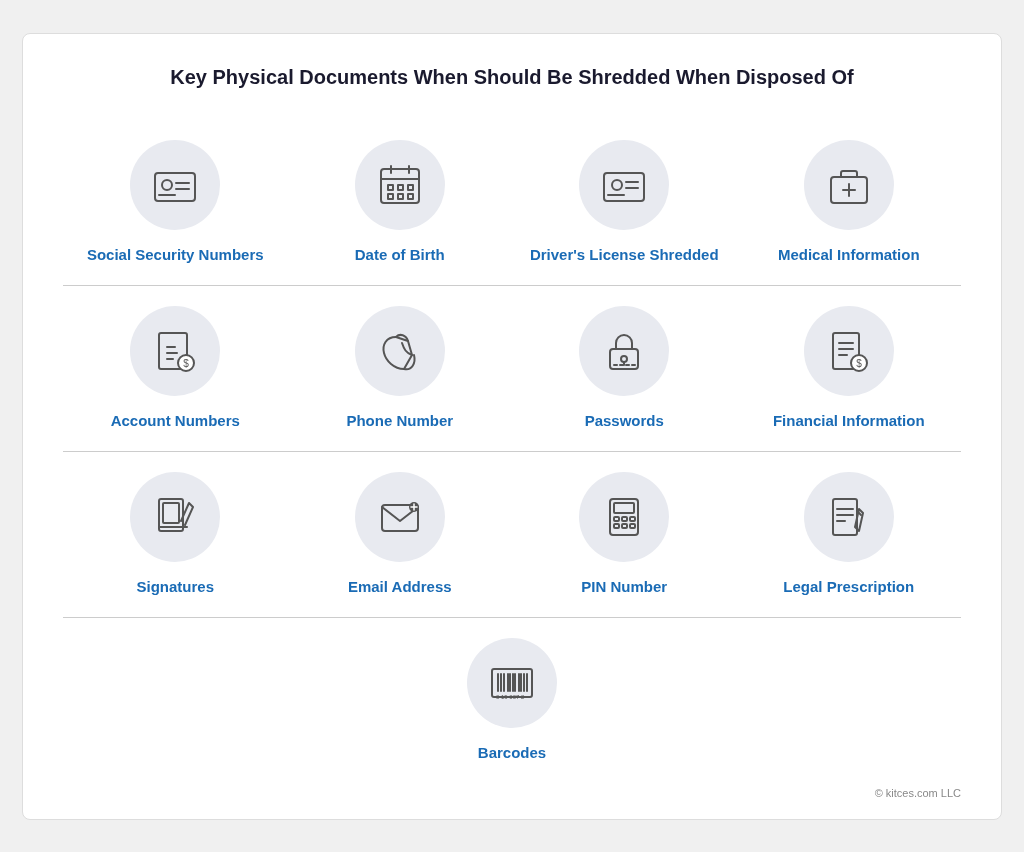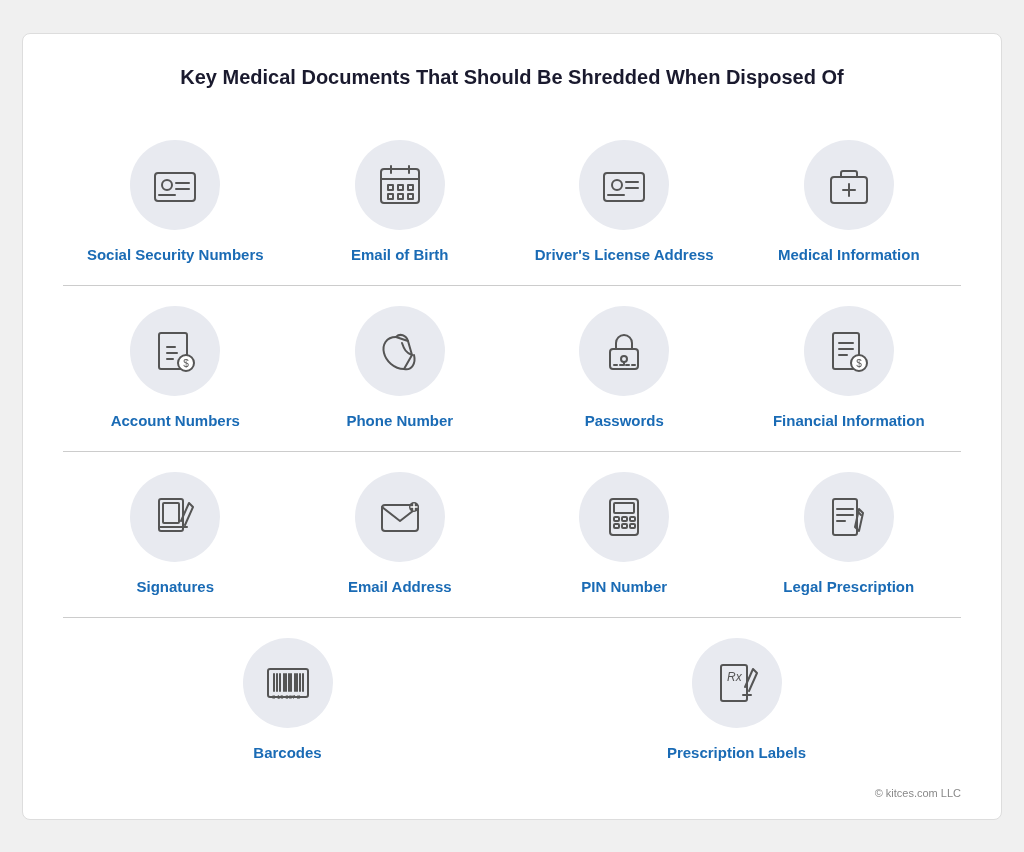--- a/index.html
+++ b/index.html
@@ -71,21 +71,21 @@
       text-align: right;
       font-size: 11px;
       color: #888;
       margin-top: 4px;
     }
   </style>
 </head>
 <body>
 
 <div class="card">
-  <div class="main-title">Key Medical Documents That Should Be Shredded When Disposed Of</div>
+  <div class="main-title">Key Physical Documents When Should Be Shredded When Disposed Of</div>
 
   <div id="rows-container">
       <div class="section">
         <div class="item">
           <div class="icon-circle">
             <svg viewBox="0 0 48 48" fill="none" stroke="#555" stroke-width="2" stroke-linecap="round" stroke-linejoin="round">
       <rect x="4" y="12" width="40" height="28" rx="3"></rect>
       <circle cx="16" cy="24" r="5"></circle>
       <line x1="25" y1="22" x2="38" y2="22"></line>
       <line x1="25" y1="28" x2="38" y2="28"></line>
@@ -103,35 +103,35 @@
       <line x1="15" y1="5" x2="15" y2="12"></line>
       <line x1="33" y1="5" x2="33" y2="12"></line>
       <rect x="12" y="24" width="5" height="5"></rect>
       <rect x="22" y="24" width="5" height="5"></rect>
       <rect x="32" y="24" width="5" height="5"></rect>
       <rect x="12" y="33" width="5" height="5"></rect>
       <rect x="22" y="33" width="5" height="5"></rect>
       <rect x="32" y="33" width="5" height="5"></rect>
     </svg>
           </div>
-          <div class="item-label">Email of
+          <div class="item-label">Date of
 Birth</div>
         </div>
         <div class="item">
           <div class="icon-circle">
             <svg viewBox="0 0 48 48" fill="none" stroke="#555" stroke-width="2" stroke-linecap="round" stroke-linejoin="round">
       <rect x="4" y="12" width="40" height="28" rx="3"></rect>
       <circle cx="17" cy="24" r="5"></circle>
       <line x1="26" y1="21" x2="38" y2="21"></line>
       <line x1="26" y1="27" x2="38" y2="27"></line>
       <line x1="8" y1="34" x2="24" y2="34"></line>
     </svg>
           </div>
           <div class="item-label">Driver's License
-Address</div>
+Shredded</div>
         </div>
         <div class="item">
           <div class="icon-circle">
             <svg viewBox="0 0 48 48" fill="none" stroke="#555" stroke-width="2" stroke-linecap="round" stroke-linejoin="round">
       <rect x="6" y="16" width="36" height="26" rx="3"></rect>
       <path d="M16 16v-4a2 2 0 012-2h12a2 2 0 012 2v4"></path>
       <line x1="24" y1="23" x2="24" y2="35"></line>
       <line x1="18" y1="29" x2="30" y2="29"></line>
     </svg>
           </div>
@@ -268,29 +268,17 @@
       <line x1="27" y1="15" x2="27" y2="32"></line>
       <line x1="31" y1="15" x2="31" y2="32"></line>
       <line x1="33" y1="15" x2="33" y2="32"></line>
       <line x1="36" y1="15" x2="36" y2="32"></line>
       <line x1="39" y1="15" x2="39" y2="32"></line>
       <text x="8" y="40" font-size="6" fill="#555" stroke="none">0 19 007 2</text>
     </svg>
           </div>
           <div class="item-label">Barcodes</div>
         </div>
-        <div class="item">
-          <div class="icon-circle">
-            <svg viewBox="0 0 48 48" fill="none" stroke="#555" stroke-width="2" stroke-linecap="round" stroke-linejoin="round">
-      <rect x="8" y="6" width="26" height="36" rx="2"></rect>
-      <text x="14" y="22" font-size="12" fill="#555" stroke="none" font-style="italic">Rx</text>
-      <path d="M32 28 L40 10 L44 14 L36 32"></path>
-      <line x1="30" y1="36" x2="38" y2="36"></line>
-    </svg>
-          </div>
-          <div class="item-label">Prescription
-Labels</div>
-        </div>
       </div>
     </div>
 
   <div class="footer">© kitces.com LLC</div>
 </div>
 
 </body></html>

